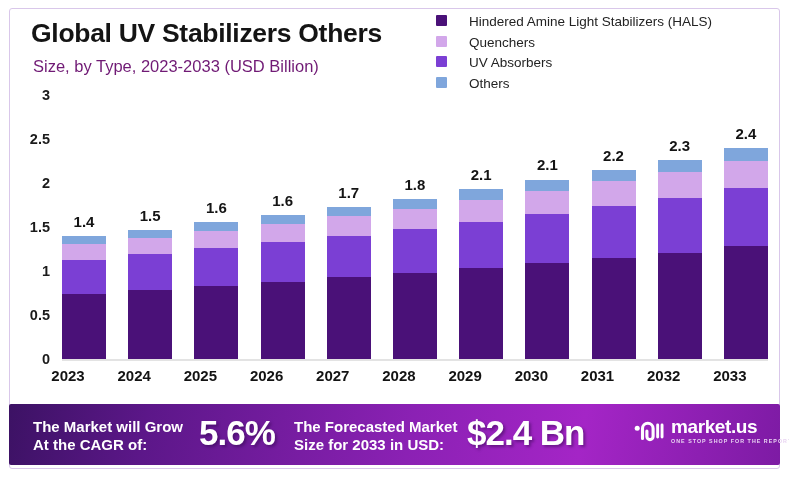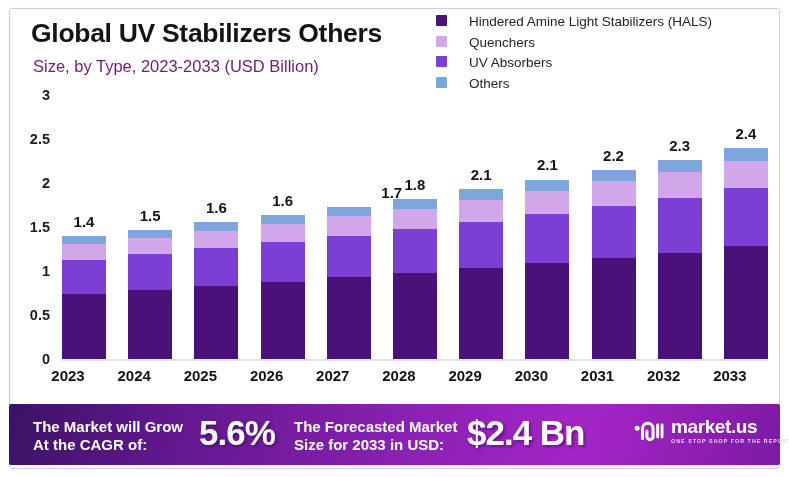--- a/index.html
+++ b/index.html
@@ -278,21 +278,21 @@
       <div class="bar-col">
         <div class="bar-value" style="bottom: 150.32px;">1.6</div>
         <div class="bar-stack" style="height: 144.32px;">
           <div class="seg" style="background: rgb(127, 166, 220); height: 8.8px;"></div>
           <div class="seg" style="background: rgb(210, 167, 234); height: 18.48px;"></div>
           <div class="seg" style="background: rgb(123, 63, 212); height: 39.6px;"></div>
           <div class="seg" style="background: rgb(74, 17, 120); height: 77.44px;"></div>
         </div>
       </div>
       <div class="bar-col">
-        <div class="bar-value" style="bottom: 158.24px; margin-left: 43px;">1.7</div>
+        <div class="bar-value" style="bottom: 158.24px;">1.7</div>
         <div class="bar-stack" style="height: 152.24px;">
           <div class="seg" style="background: rgb(127, 166, 220); height: 9.68px;"></div>
           <div class="seg" style="background: rgb(210, 167, 234); height: 19.36px;"></div>
           <div class="seg" style="background: rgb(123, 63, 212); height: 41.36px;"></div>
           <div class="seg" style="background: rgb(74, 17, 120); height: 81.84px;"></div>
         </div>
       </div>
       <div class="bar-col">
         <div class="bar-value" style="bottom: 166.16px;">1.8</div>
         <div class="bar-stack" style="height: 160.16px;">

